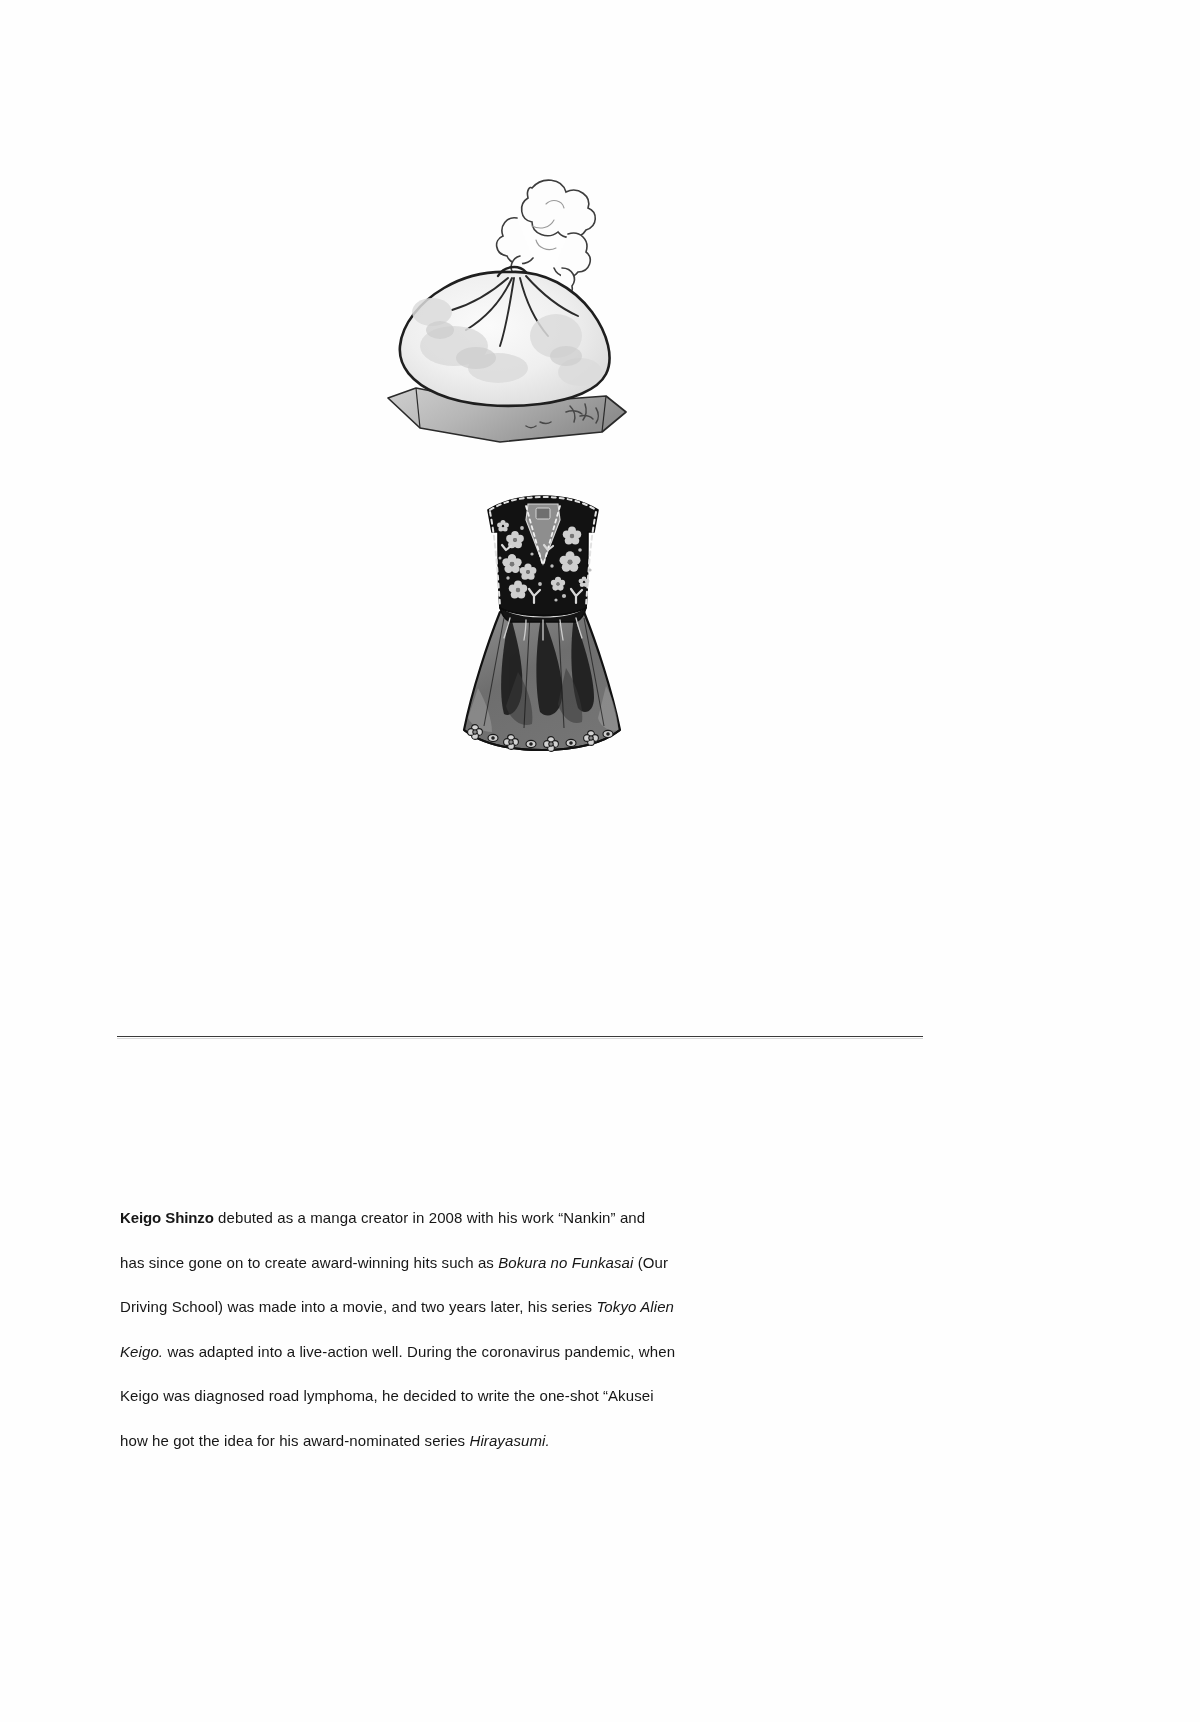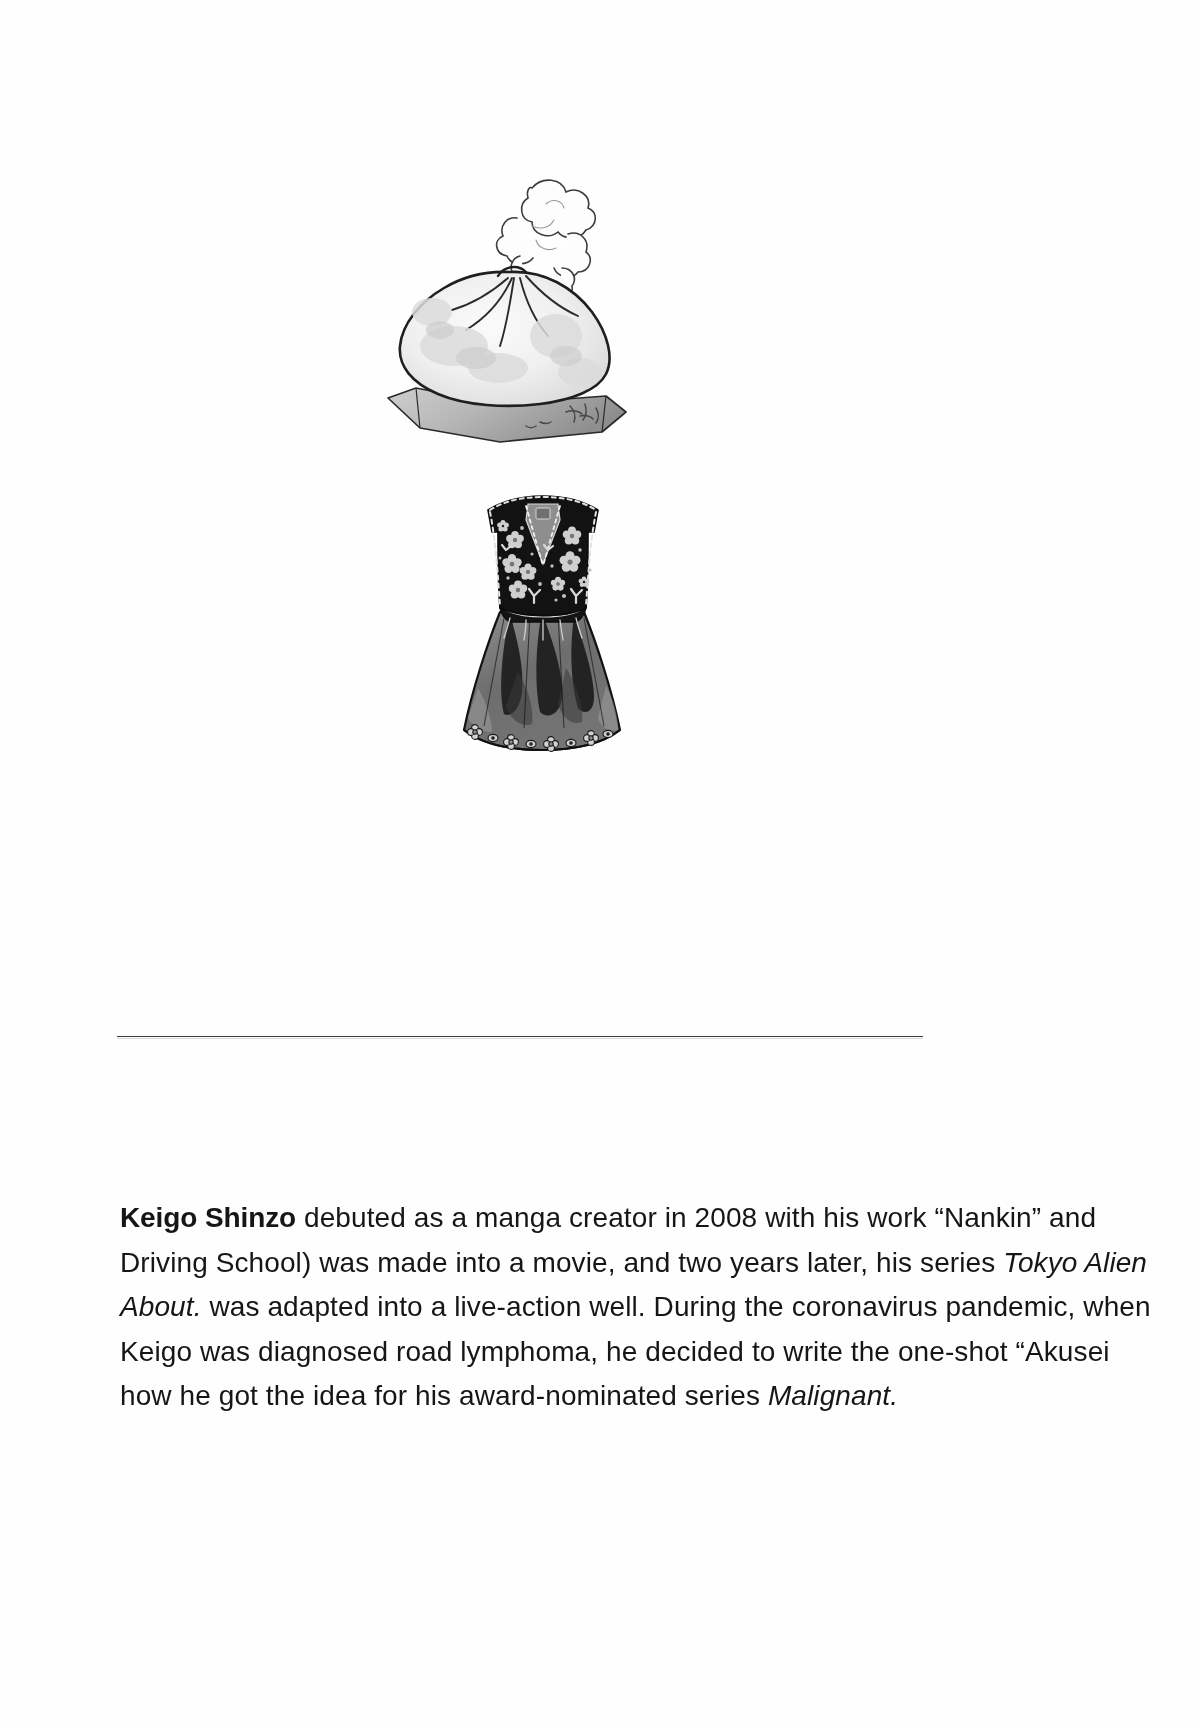--- a/index.html
+++ b/index.html
@@ -78,21 +78,21 @@
   }
 
   
   .bio {
     position: absolute;
     left: 120px;
     top: 1196px;
     width: 800px;
   }
   .bio-line {
-    font-size: 28px;
+    font-size: 15px;
     line-height: 44.5px;
     letter-spacing: 0.1px;
     color: #161616;
     white-space: pre;
     font-weight: 400;
   }
   .bio-line b {
     font-weight: 700;
     letter-spacing: -0.1px;
   }
@@ -405,19 +405,20 @@
   </div>
 
   <div class="divider-wrap">
     <div class="divider"></div>
     <div class="divider-shadow"></div>
   </div>
 
   <div class="bio" id="bio-container">
 
   <div class="bio-line"><b>Keigo Shinzo</b><span> debuted as a manga creator in 2008 with his work “Nankin” and</span></div>
+      <div class="bio-line"><span>has since gone on to create award-winning hits such as </span><i>Bokura no Funkasai</i><span> (Our</span></div>
       <div class="bio-line"><span>Driving School) was made into a movie, and two years later, his series </span><i>Tokyo Alien</i></div>
-      <div class="bio-line"><i>About.</i><span> was adapted into a live-action well. During the coronavirus pandemic, when</span></div>
+      <div class="bio-line"><i>Keigo.</i><span> was adapted into a live-action well. During the coronavirus pandemic, when</span></div>
       <div class="bio-line"><span>Keigo was diagnosed road lymphoma, he decided to write the one-shot “Akusei</span></div>
-      <div class="bio-line"><span>how he got the idea for his award-nominated series </span><i>Malignant.</i></div>
+      <div class="bio-line"><span>how he got the idea for his award-nominated series </span><i>Hirayasumi.</i></div>
     </div>
 
 </div>
 
 </body></html>

